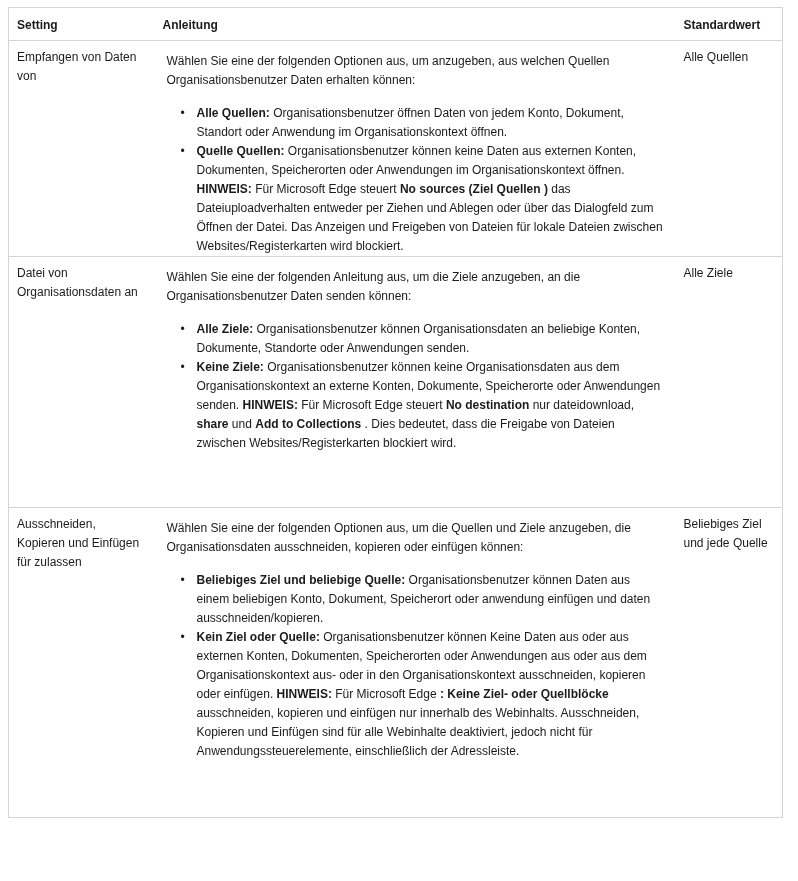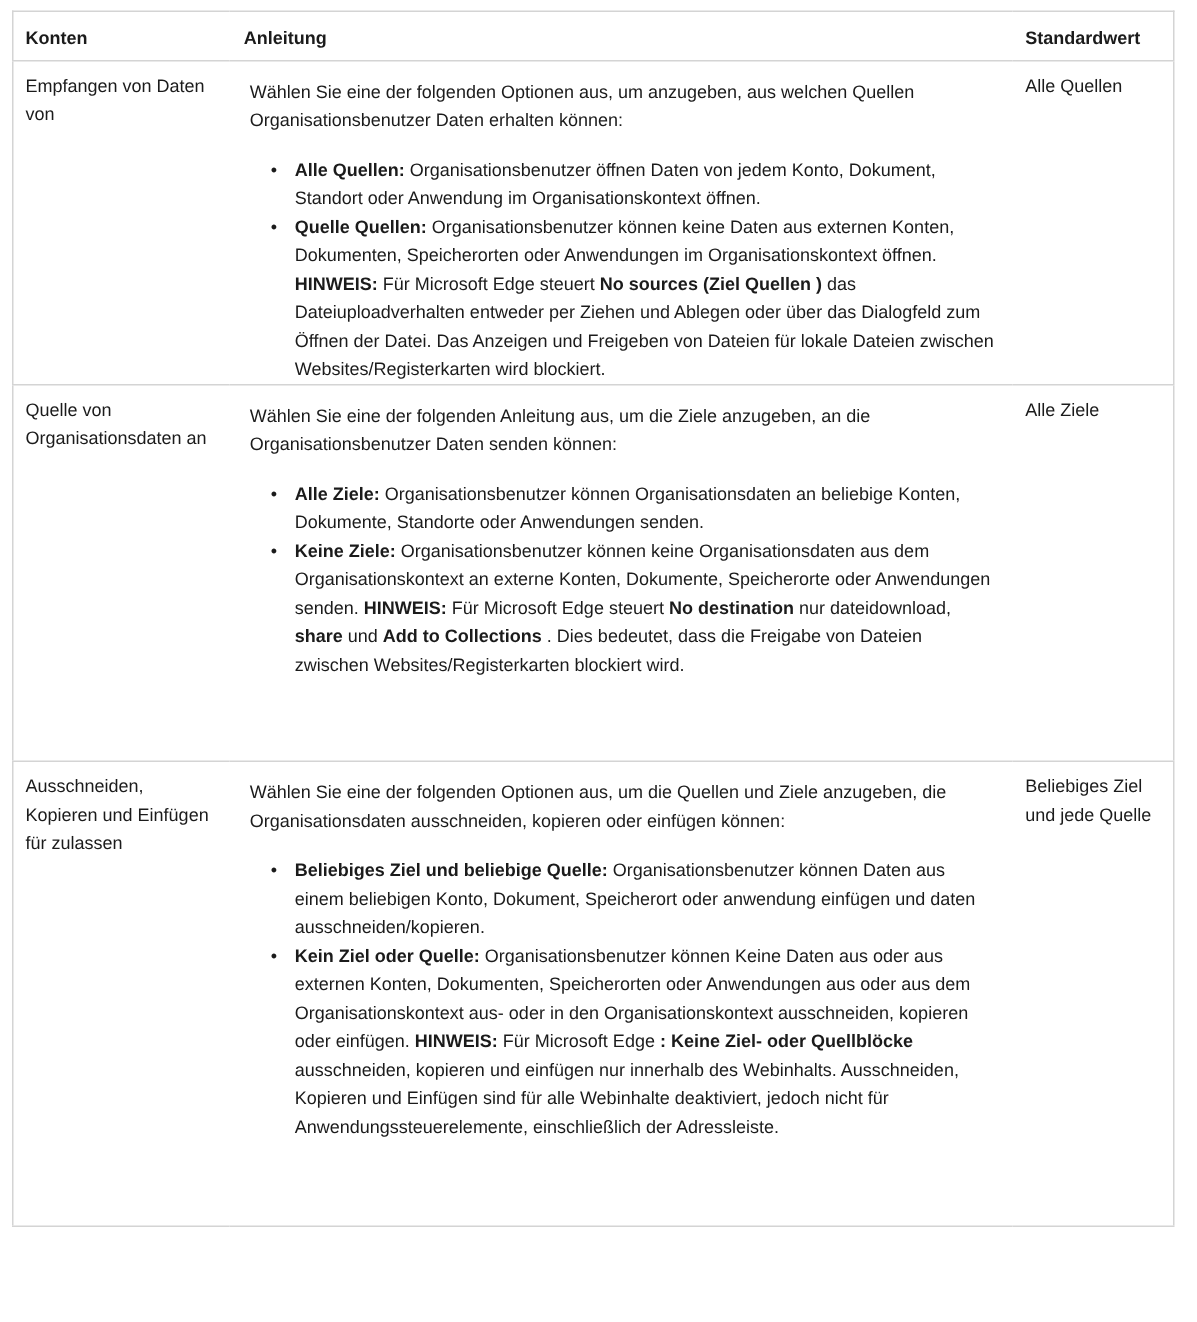--- a/index.html
+++ b/index.html
@@ -73,21 +73,21 @@
 <body>
 
 <table class="settings">
   <colgroup>
     <col class="c1">
       <col class="c2">
       <col class="c3">
   </colgroup>
   <thead>
     <tr>
-      <th class="cell-setting">Konten</th>
+      <th class="cell-setting">Setting</th>
       <th class="cell-guide">Anleitung</th>
       <th class="cell-default">Standardwert</th>
     </tr>
   </thead>
   <tbody>
 
     <tr class="row-1">
       <td class="cell-setting">Empfangen von Daten von</td>
       <td class="cell-guide">
         <p class="intro">Wählen Sie eine der folgenden Optionen aus, um anzugeben, aus welchen Quellen Organisationsbenutzer Daten erhalten können:</p>
@@ -98,21 +98,21 @@
           <li>
             <span class="bullet">•</span><b>Quelle Quellen</b><b>:</b><span> Organisationsbenutzer können keine Daten aus externen Konten, Dokumenten, Speicherorten oder Anwendungen im Organisationskontext öffnen.</span>
             <b>HINWEIS:</b><span> Für Microsoft Edge steuert </span><b>No sources (Ziel Quellen )</b><span> das Dateiuploadverhalten entweder per Ziehen und Ablegen oder über das Dialogfeld zum Öffnen der Datei. Das Anzeigen und Freigeben von Dateien für lokale Dateien zwischen Websites/Registerkarten wird blockiert.</span>
           </li>
         </ul>
       </td>
       <td class="cell-default">Alle Quellen</td>
     </tr>
 
     <tr class="row-2">
-      <td class="cell-setting">Quelle von Organisationsdaten an</td>
+      <td class="cell-setting">Datei von Organisationsdaten an</td>
       <td class="cell-guide">
         <p class="intro">Wählen Sie eine der folgenden Anleitung aus, um die Ziele anzugeben, an die Organisationsbenutzer Daten senden können:</p>
         <ul class="options">
           <li>
             <span class="bullet">•</span><b>Alle Ziele</b><b>:</b><span> Organisationsbenutzer können Organisationsdaten an beliebige Konten, Dokumente, Standorte oder Anwendungen senden.</span>
           </li>
           <li>
             <span class="bullet">•</span><b>Keine Ziele</b><b>:</b><span> Organisationsbenutzer können keine Organisationsdaten aus dem Organisationskontext an externe Konten, Dokumente, Speicherorte oder Anwendungen senden. </span><b>HINWEIS:</b><span> Für Microsoft Edge steuert </span><b>No destination</b><span> nur dateidownload, </span><b>share</b><span> und </span><b>Add to Collections</b><span> . Dies bedeutet, dass die Freigabe von Dateien zwischen Websites/Registerkarten blockiert wird.</span>
           </li>
         </ul>

